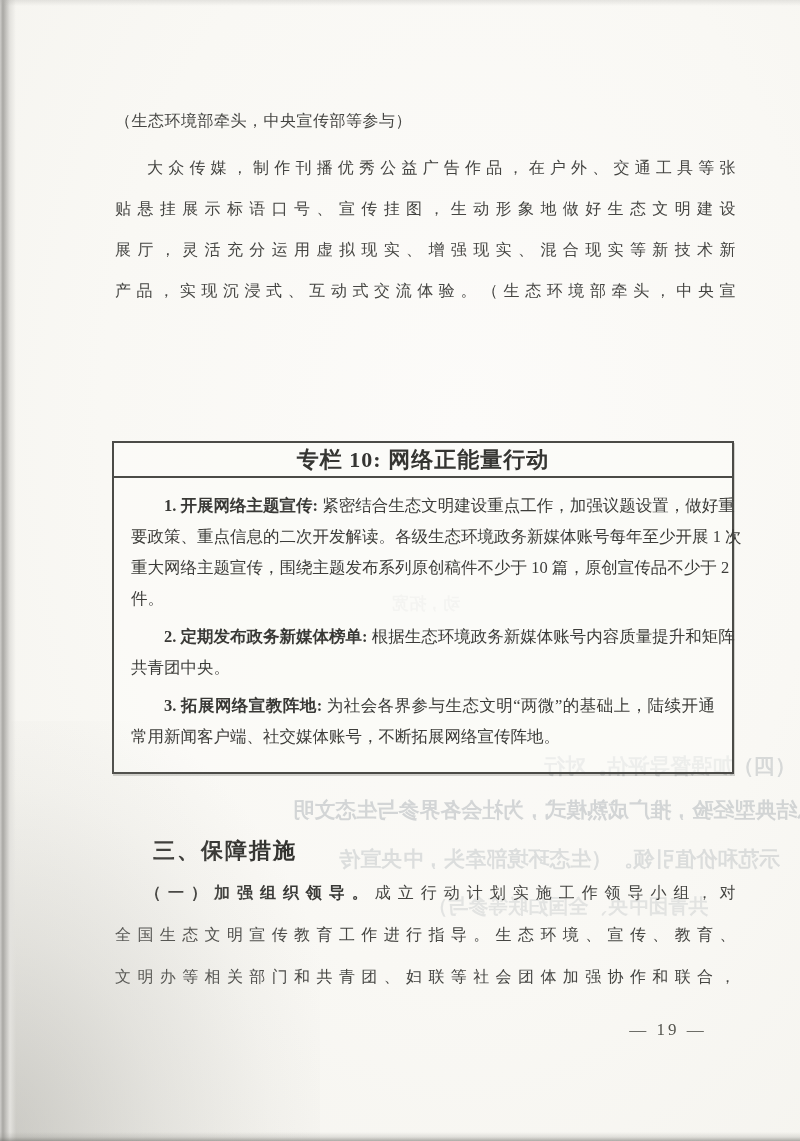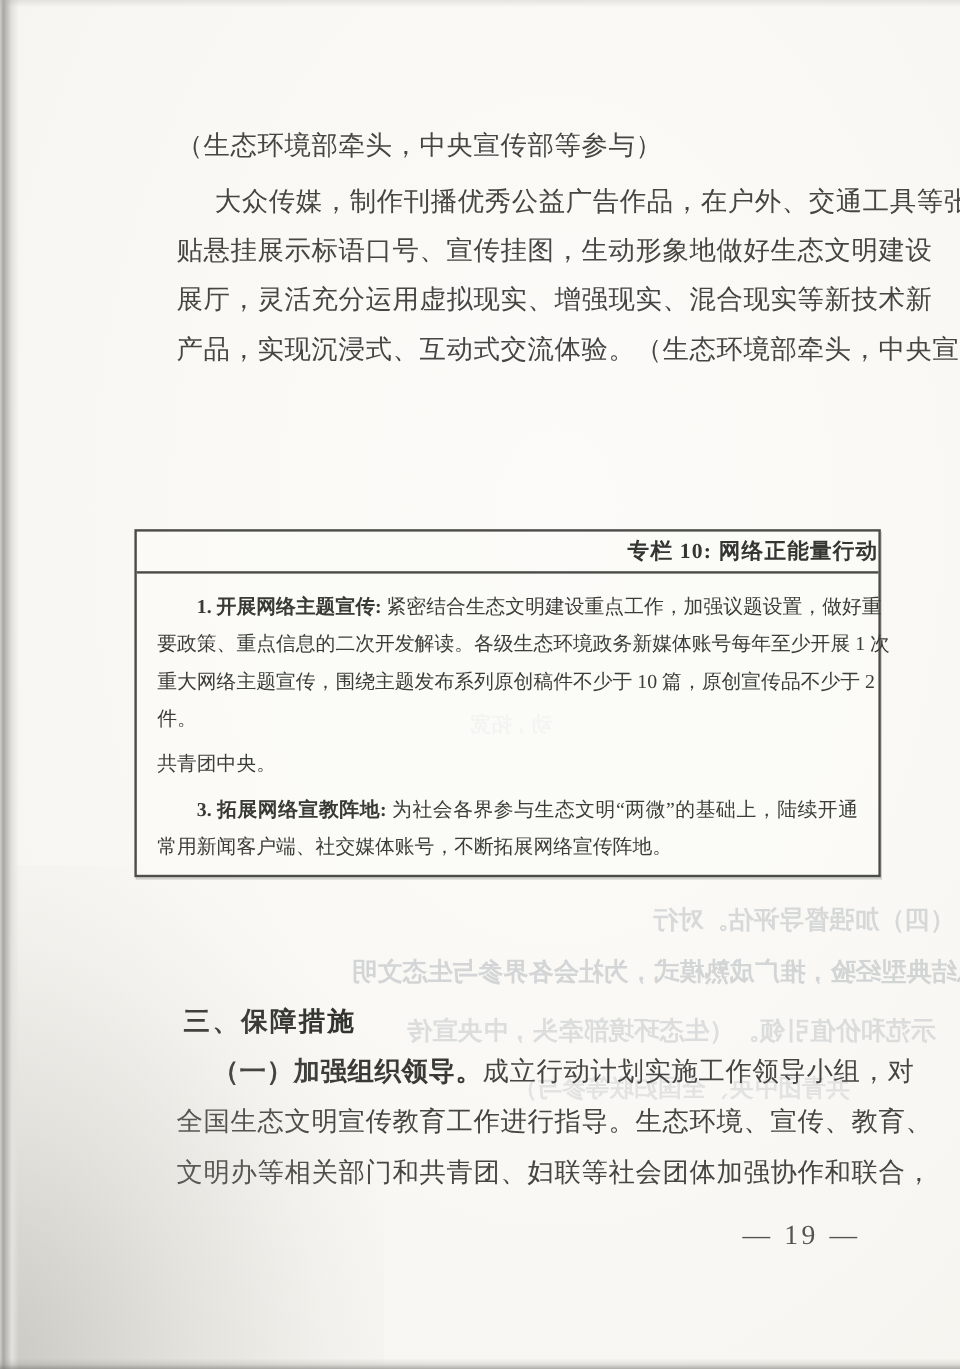--- a/index.html
+++ b/index.html
@@ -29,42 +29,42 @@
     position:absolute;left:0;right:0;bottom:0;height:9px;z-index:6;
     background:linear-gradient(0deg, rgba(110,109,104,0.55) 0%, rgba(140,139,134,0.22) 45%, rgba(140,139,134,0) 100%);
   }
   .edge-top{
     position:absolute;left:0;right:0;top:0;height:6px;z-index:6;
     background:linear-gradient(180deg, rgba(180,179,175,0.30) 0%, rgba(180,179,175,0) 100%);
   }
 
   
   .line{
-    height:41px;line-height:41px;font-size:22px;
+    height:41px;line-height:41px;font-size:16px;
     text-align:justify;text-align-last:justify;
-    white-space:nowrap;letter-spacing:0.5px;color:#454542;margin-left:32px;
+    white-space:nowrap;letter-spacing:0.5px;color:#454542;
   }
   .line.last{text-align-last:left;}
   .b{font-weight:bold;color:#393936;}
 
   .intro{position:absolute;left:115px;width:621px;top:100px;}
   .para1{position:absolute;left:115px;width:621px;top:147px;}
   .para1 .line:first-child{padding-left:32px;}
 
   
   .panel{
     position:absolute;left:112px;top:441px;width:622px;box-sizing:border-box;
     border:2px solid #4b4b47;background:rgba(252,251,248,0.6);
     box-shadow:1px 2px 0 rgba(90,90,85,0.25);z-index:2;
   }
   .panel-title{
-    height:33px;line-height:33px;text-align:right;font-weight:bold;
-    font-size:18px;color:#353532;border-bottom:2px solid #4b4b47;letter-spacing:1px;
+    height:33px;line-height:33px;text-align:center;font-weight:bold;
+    font-size:22px;color:#353532;border-bottom:2px solid #4b4b47;letter-spacing:1px;
   }
-  .panel-body{padding:12px 17px 8px 17px;}
+  .panel-body{padding:12px 17px 20px 17px;}
   .p-item{margin:0 0 7px 0;}
   .p-item:last-child{margin-bottom:0;}
   .pline{
     height:31px;line-height:31px;font-size:16.5px;color:#3c3c39;
     text-align:justify;text-align-last:justify;white-space:nowrap;
   }
   .pline.last{text-align-last:left;}
   .pline.first{padding-left:33px;}
 
   .sec-head{
@@ -72,21 +72,21 @@
     font-family:"Liberation Sans","DejaVu Sans",sans-serif;
     font-weight:bold;font-size:22px;color:#333330;padding-left:38px;box-sizing:border-box;
     letter-spacing:2px;z-index:2;
   }
   .para2{position:absolute;left:115px;width:621px;top:872px;z-index:2;}
   .para2 .line{height:42px;line-height:42px;}
   .para2 .line:first-child{padding-left:30px;}
 
   .pagenum{
     position:absolute;left:598px;top:1018px;width:140px;height:24px;line-height:24px;
-    text-align:center;font-size:23px;color:#55554f;letter-spacing:3px;
+    text-align:center;font-size:17px;color:#55554f;letter-spacing:3px;
   }
 
   
   .bleed{
     position:absolute;transform:scaleX(-1);color:#8a939b;font-weight:bold;
     filter:blur(0.6px);white-space:nowrap;z-index:1;overflow:hidden;
     font-family:"Liberation Serif","DejaVu Serif",serif;
   }
   .bleed-1{top:752px;left:436px;width:360px;font-size:21px;opacity:0.30;}
   .bleed-2{top:796px;left:118px;width:700px;font-size:21px;opacity:0.34;}
@@ -119,20 +119,21 @@
   <div class="panel">
     <div class="panel-title">专栏 10: 网络正能量行动</div>
     <div class="panel-body">
       <div class="p-item">
         <div class="pline first"><span class="b">1. 开展网络主题宣传: </span><span>紧密结合生态文明建设重点工作，加强议题设置，做好重</span></div>
         <div class="pline">要政策、重点信息的二次开发解读。各级生态环境政务新媒体账号每年至少开展 1 次</div>
         <div class="pline">重大网络主题宣传，围绕主题发布系列原创稿件不少于 10 篇，原创宣传品不少于 2</div>
         <div class="pline last">件。</div>
       </div>
       <div class="p-item">
+        <div class="pline first"><span class="b">2. 定期发布政务新媒体榜单: </span><span>根据生态环境政务新媒体账号内容质量提升和矩阵</span></div>
         <div class="pline last">共青团中央。</div>
       </div>
       <div class="p-item">
         <div class="pline first"><span class="b">3. 拓展网络宣教阵地: </span><span>为社会各界参与生态文明“两微”的基础上，陆续开通</span></div>
         <div class="pline last">常用新闻客户端、社交媒体账号，不断拓展网络宣传阵地。</div>
       </div>
     </div>
   </div>
 
   <div class="sec-head">三、保障措施</div>

